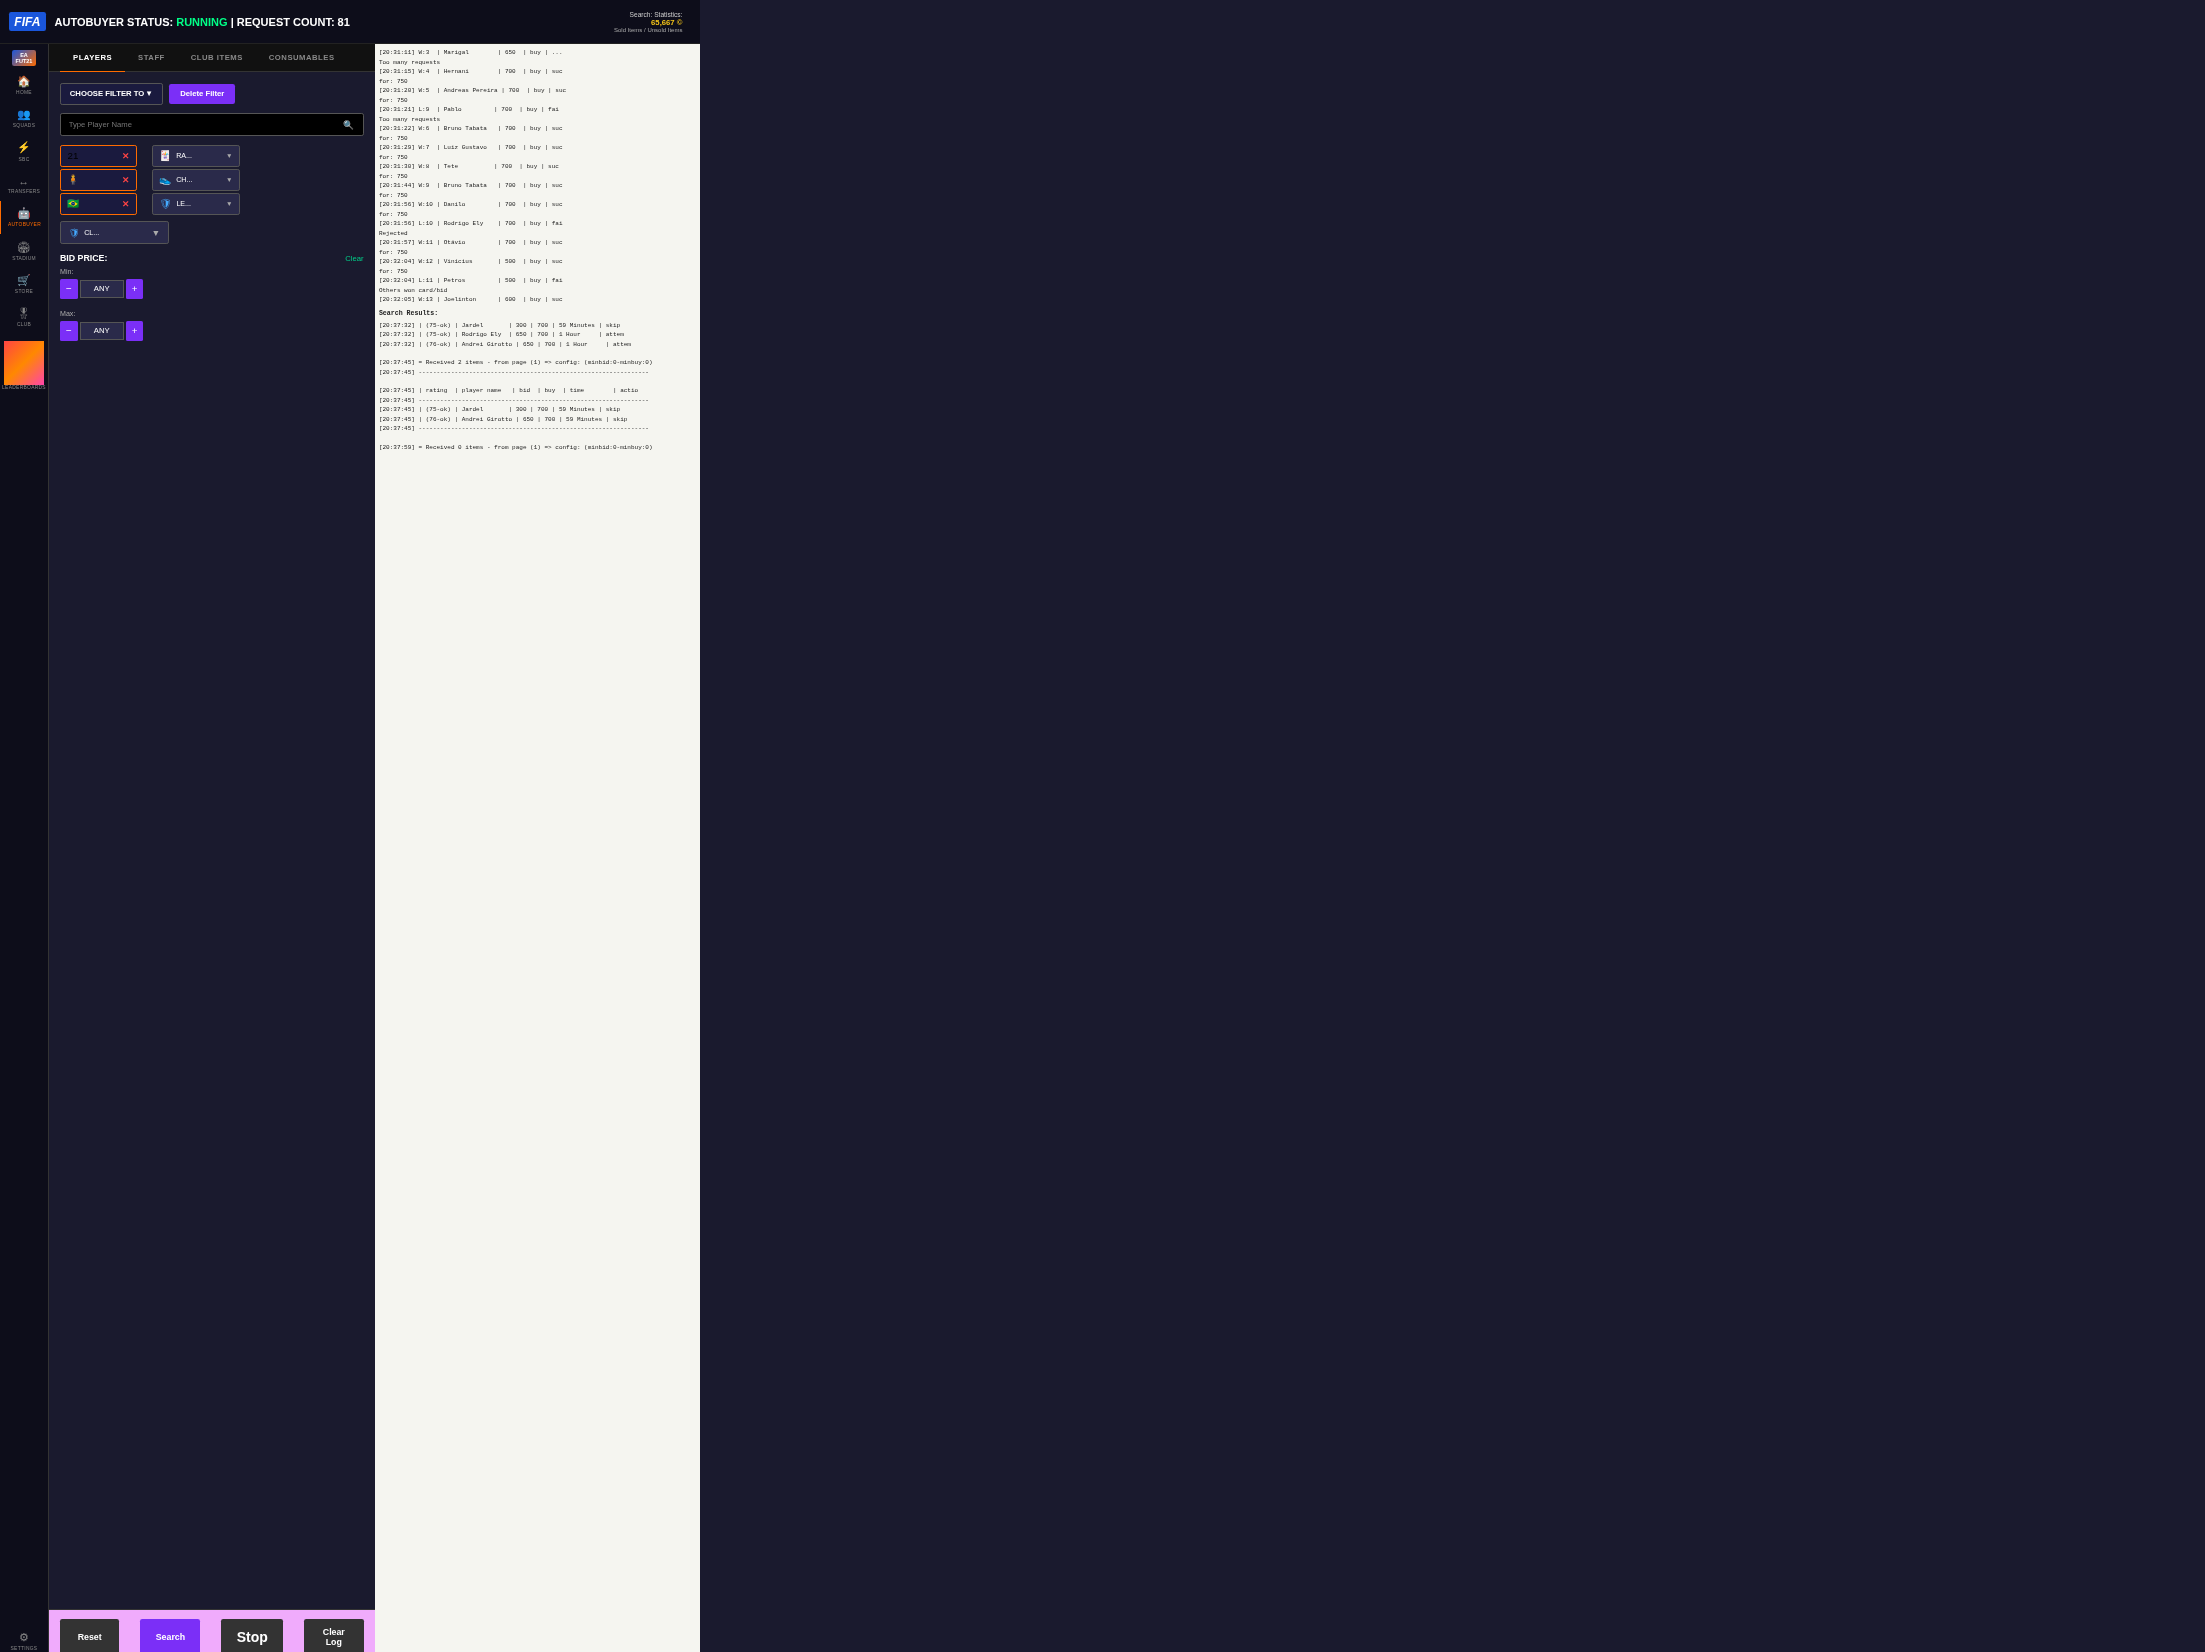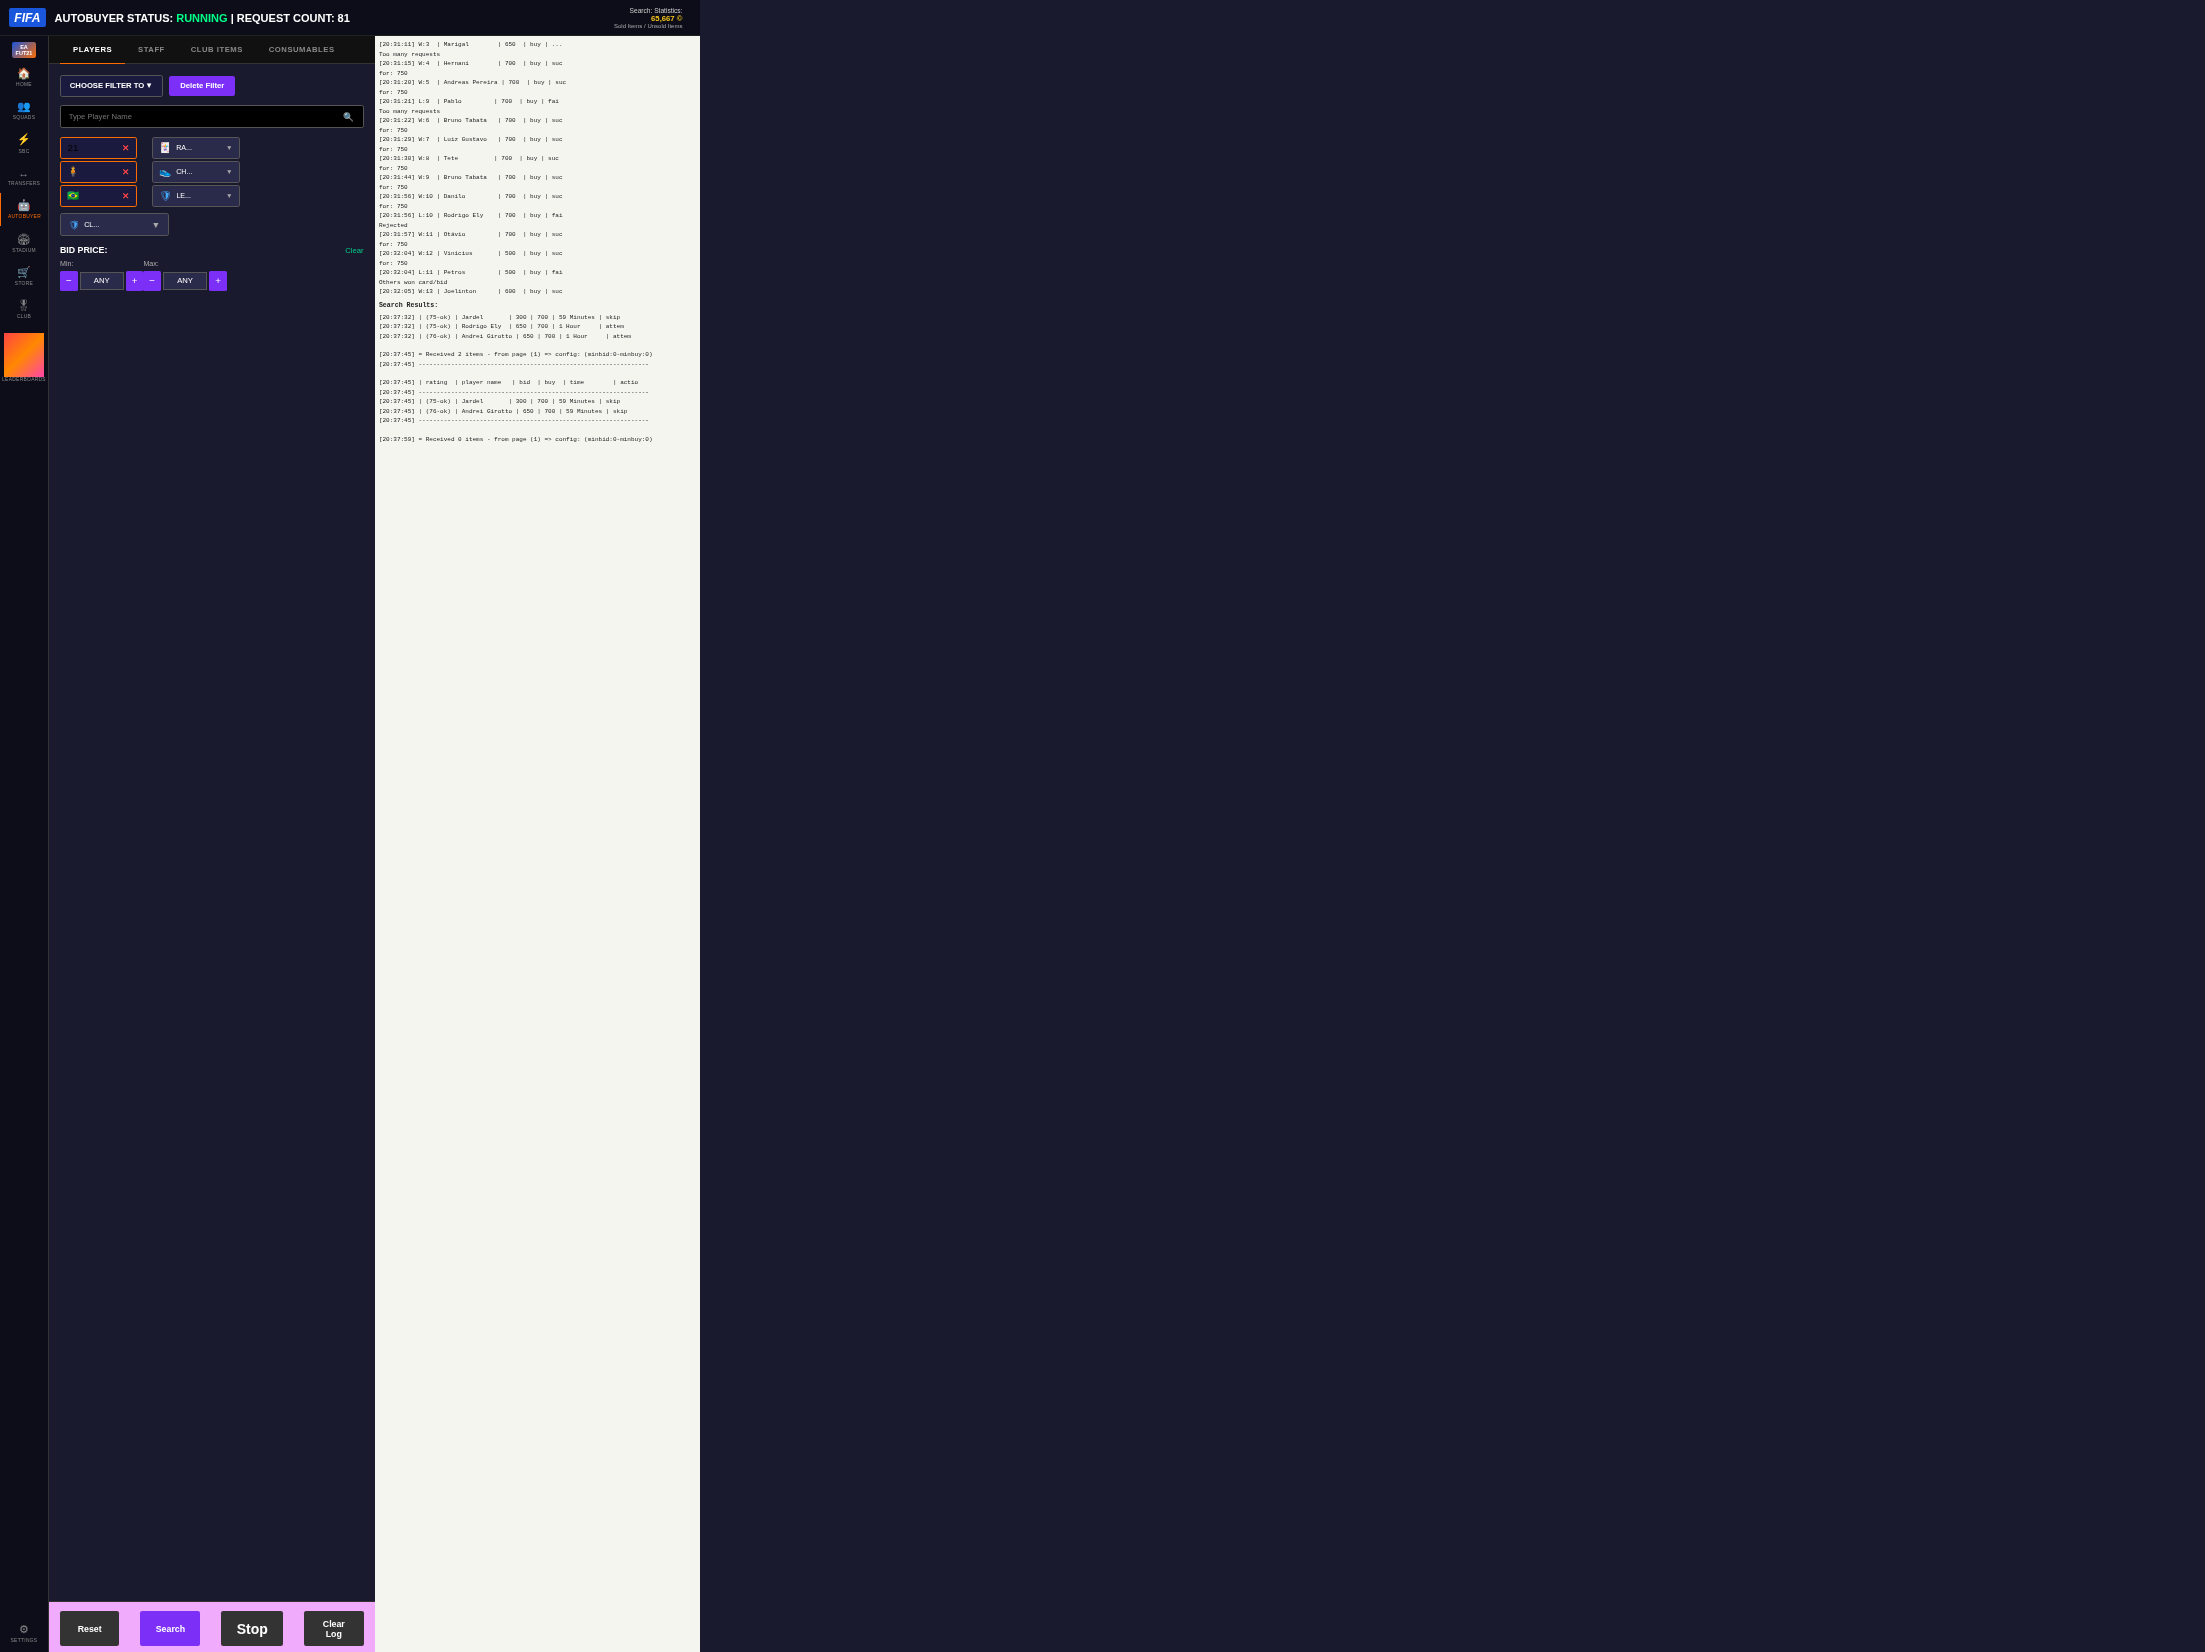--- a/index.html
+++ b/index.html
@@ -11,21 +11,21 @@
       overflow: hidden;
       position: relative;
     }
 
     
     .top-header {
       background: #0d0d1a;
       display: flex;
       align-items: center;
       padding: 4.4px 8.8px;
-      height: 36px;
+      height: 44px;
       border-bottom: 1.1px solid #222;
     }
     .fifa-logo {
       color: white;
       font-weight: 900;
       font-size: 12px;
       background: #1a56db;
       padding: 2.2px 5.5px;
       border-radius: 2.2px;
       margin-right: 8.8px;
@@ -302,20 +302,22 @@
     }
     .clear-btn {
       color: #00cc88;
       background: none;
       border: none;
       font-size: 7.7px;
       cursor: pointer;
     }
     .bid-price-inputs {
       display: flex;
+      gap: 11px;
+      flex-direction: column;
     }
     .bid-price-group {
       display: flex;
       flex-direction: column;
       gap: 3.3px;
     }
     .bid-price-group-label {
       color: #aaa;
       font-size: 7.1px;
     }

